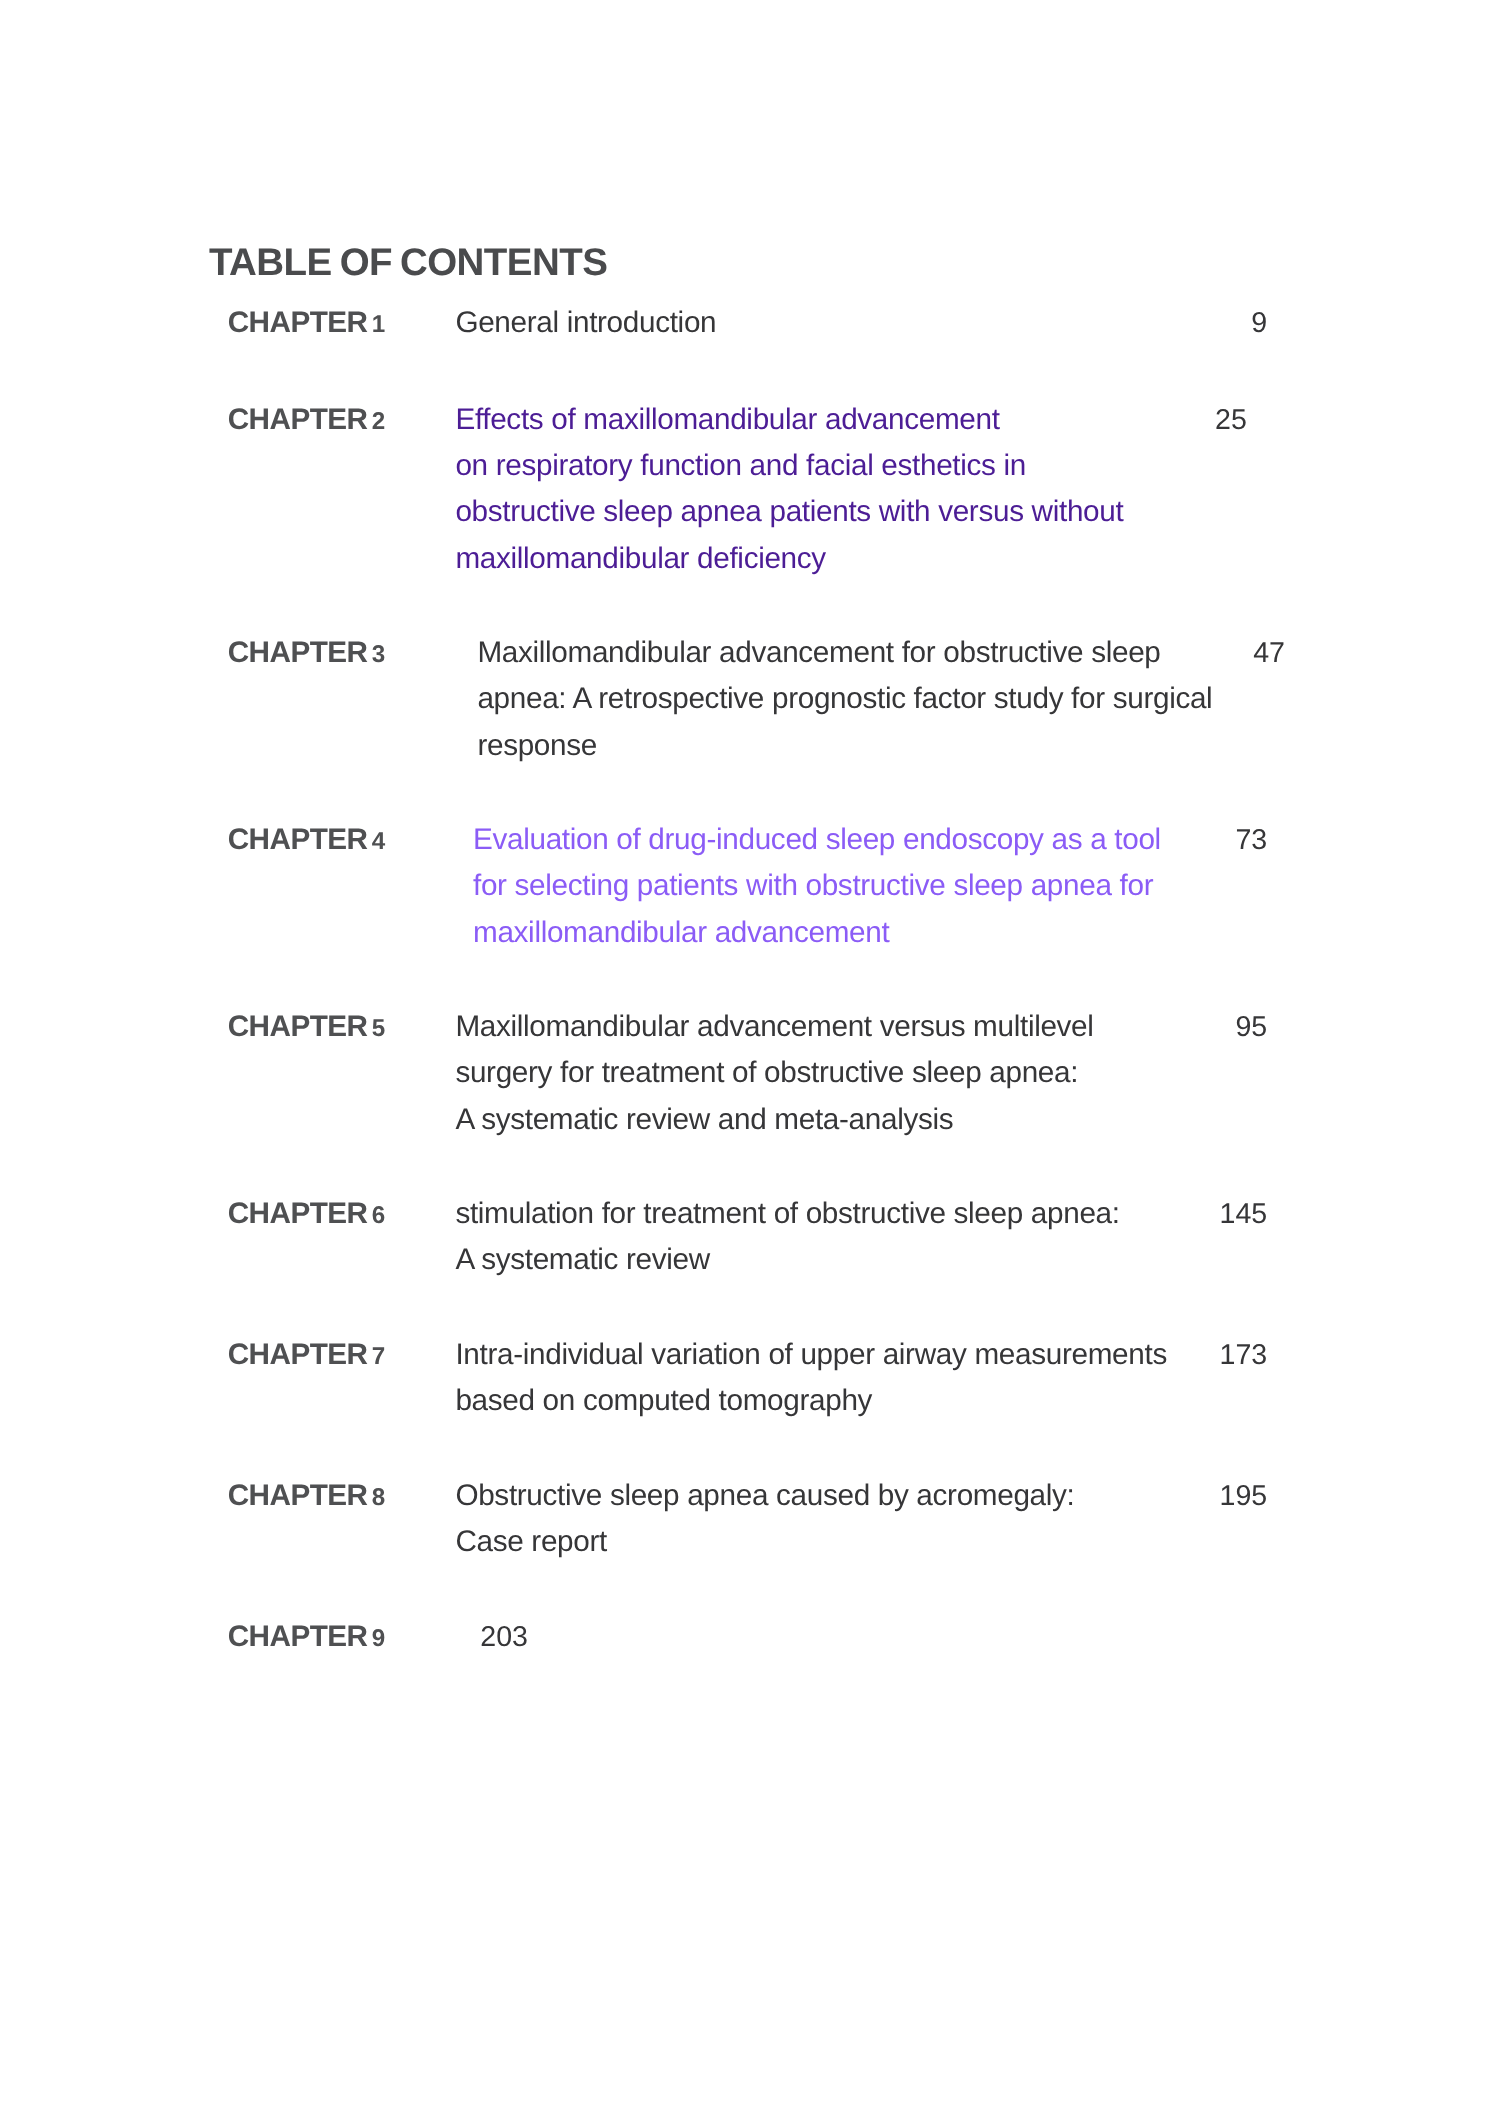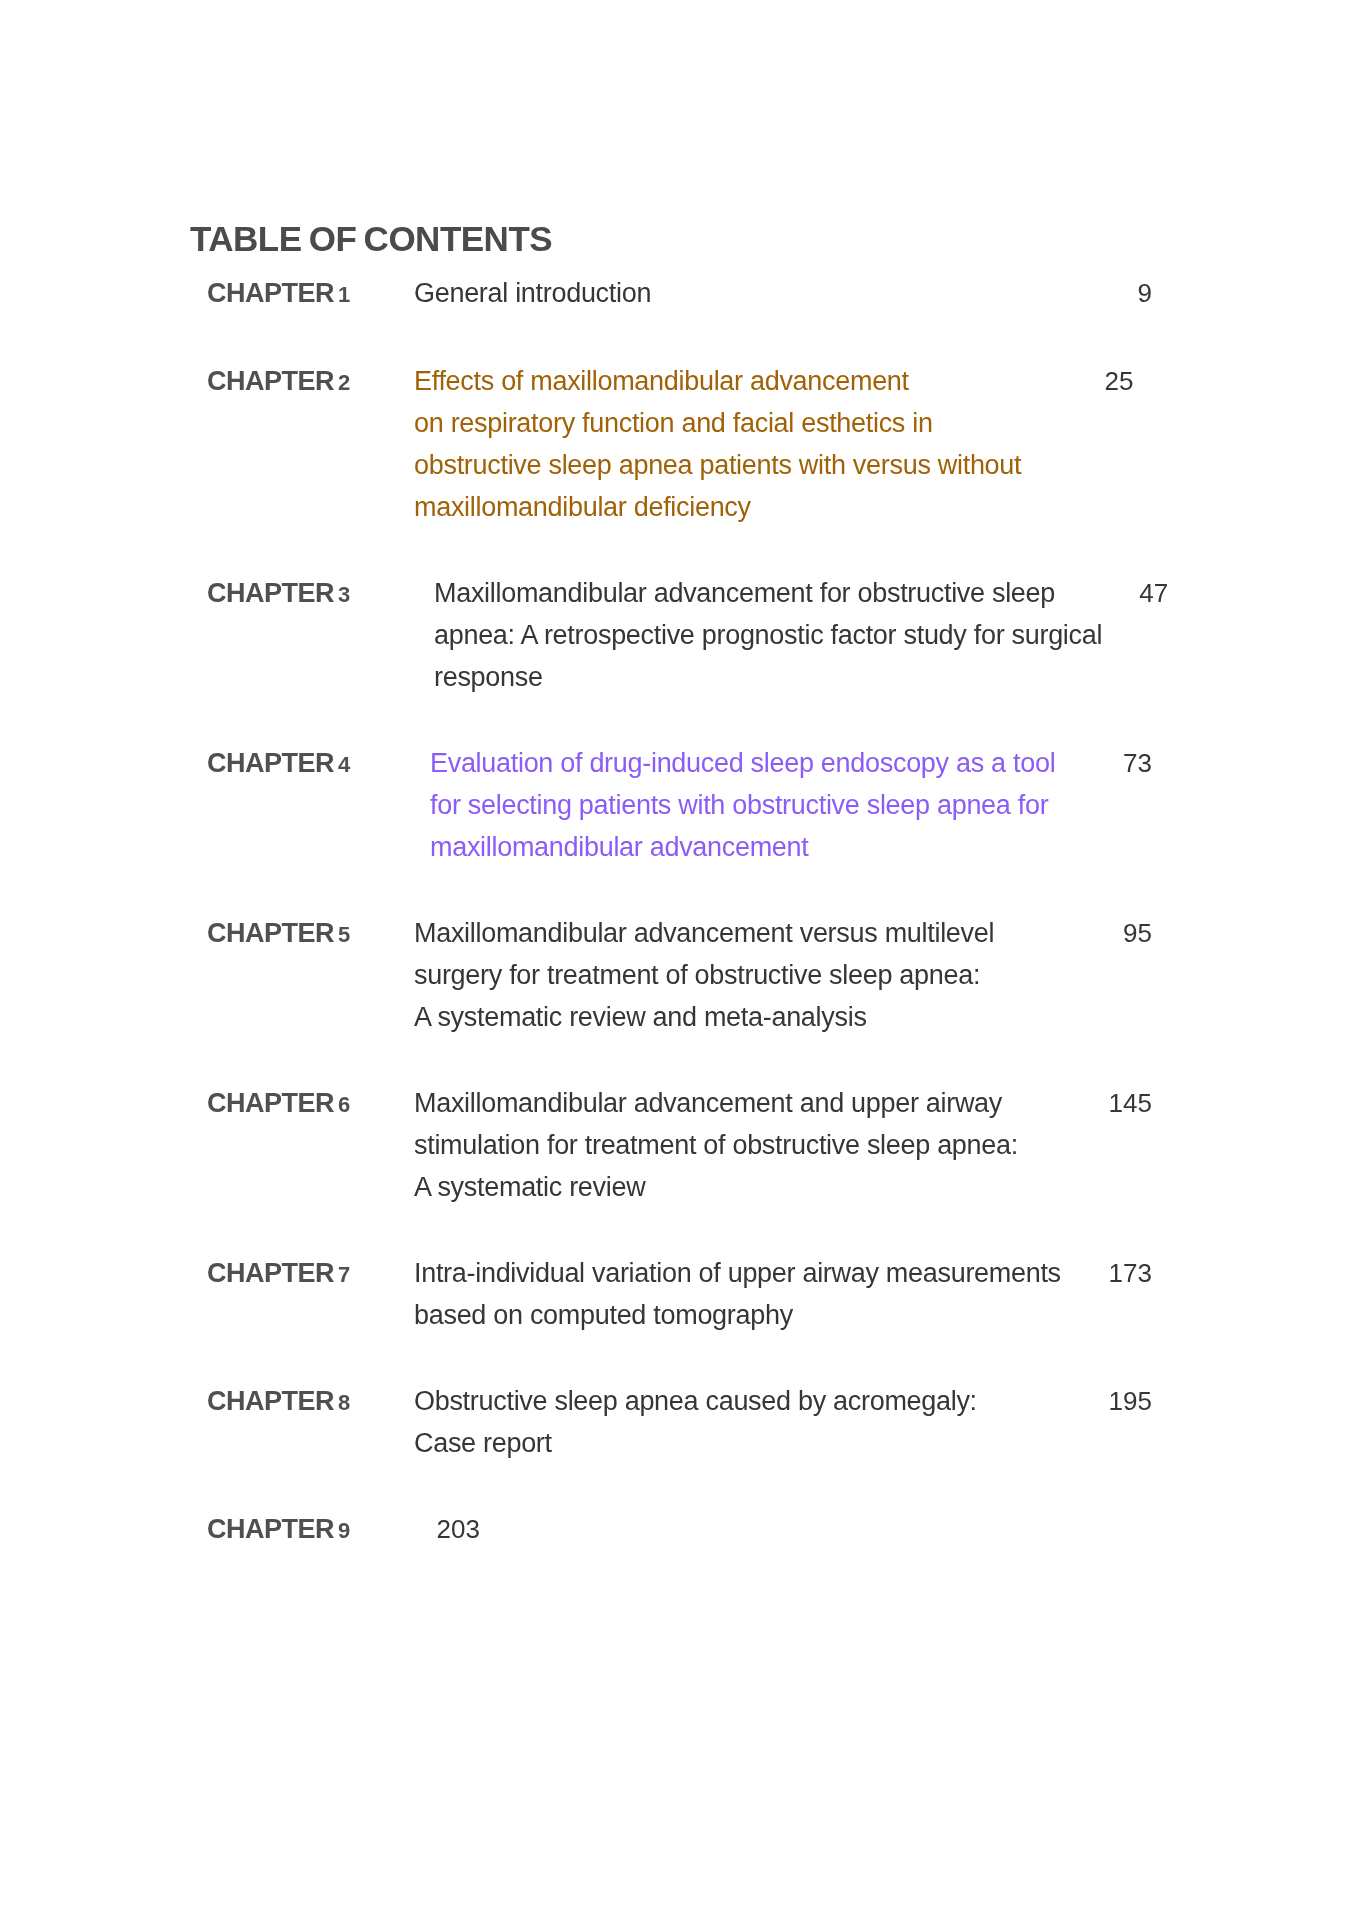--- a/index.html
+++ b/index.html
@@ -83,21 +83,21 @@
     <div class="toc-titles" style="color: rgb(54, 54, 56);">
           <div class="toc-title-line">General introduction</div>
         </div>
     <div class="toc-page" style="color: rgb(54, 54, 56);">9</div>
   </div>
 
   <div class="toc-row">
     <div class="toc-label" style="color: rgb(79, 80, 82);">
       <span>CHAPTER</span><span class="chapter-number">2</span>
     </div>
-    <div class="toc-titles" style="color: #a16207;">
+    <div class="toc-titles" style="color: #4c1d95;">
           <div class="toc-title-line">Effects of maxillomandibular advancement</div>
           <div class="toc-title-line">on respiratory function and facial esthetics in</div>
           <div class="toc-title-line">obstructive sleep apnea patients with versus without</div>
           <div class="toc-title-line">maxillomandibular deficiency</div>
         </div>
     <div class="toc-page" style="color: rgb(54, 54, 56); text-align: center;">25</div>
   </div>
 
   <div class="toc-row">
     <div class="toc-label" style="color: rgb(79, 80, 82);">
@@ -133,21 +133,20 @@
           <div class="toc-title-line">A systematic review and meta-analysis</div>
         </div>
     <div class="toc-page" style="color: rgb(54, 54, 56);">95</div>
   </div>
 
   <div class="toc-row">
     <div class="toc-label" style="color: rgb(79, 80, 82);">
       <span>CHAPTER</span><span class="chapter-number">6</span>
     </div>
     <div class="toc-titles" style="color: rgb(54, 54, 56);">
-          <div class="toc-title-line">Maxillomandibular advancement and upper airway</div>
           <div class="toc-title-line">stimulation for treatment of obstructive sleep apnea:</div>
           <div class="toc-title-line">A systematic review</div>
         </div>
     <div class="toc-page" style="color: rgb(54, 54, 56);">145</div>
   </div>
 
   <div class="toc-row">
     <div class="toc-label" style="color: rgb(79, 80, 82);">
       <span>CHAPTER</span><span class="chapter-number">7</span>
     </div>

